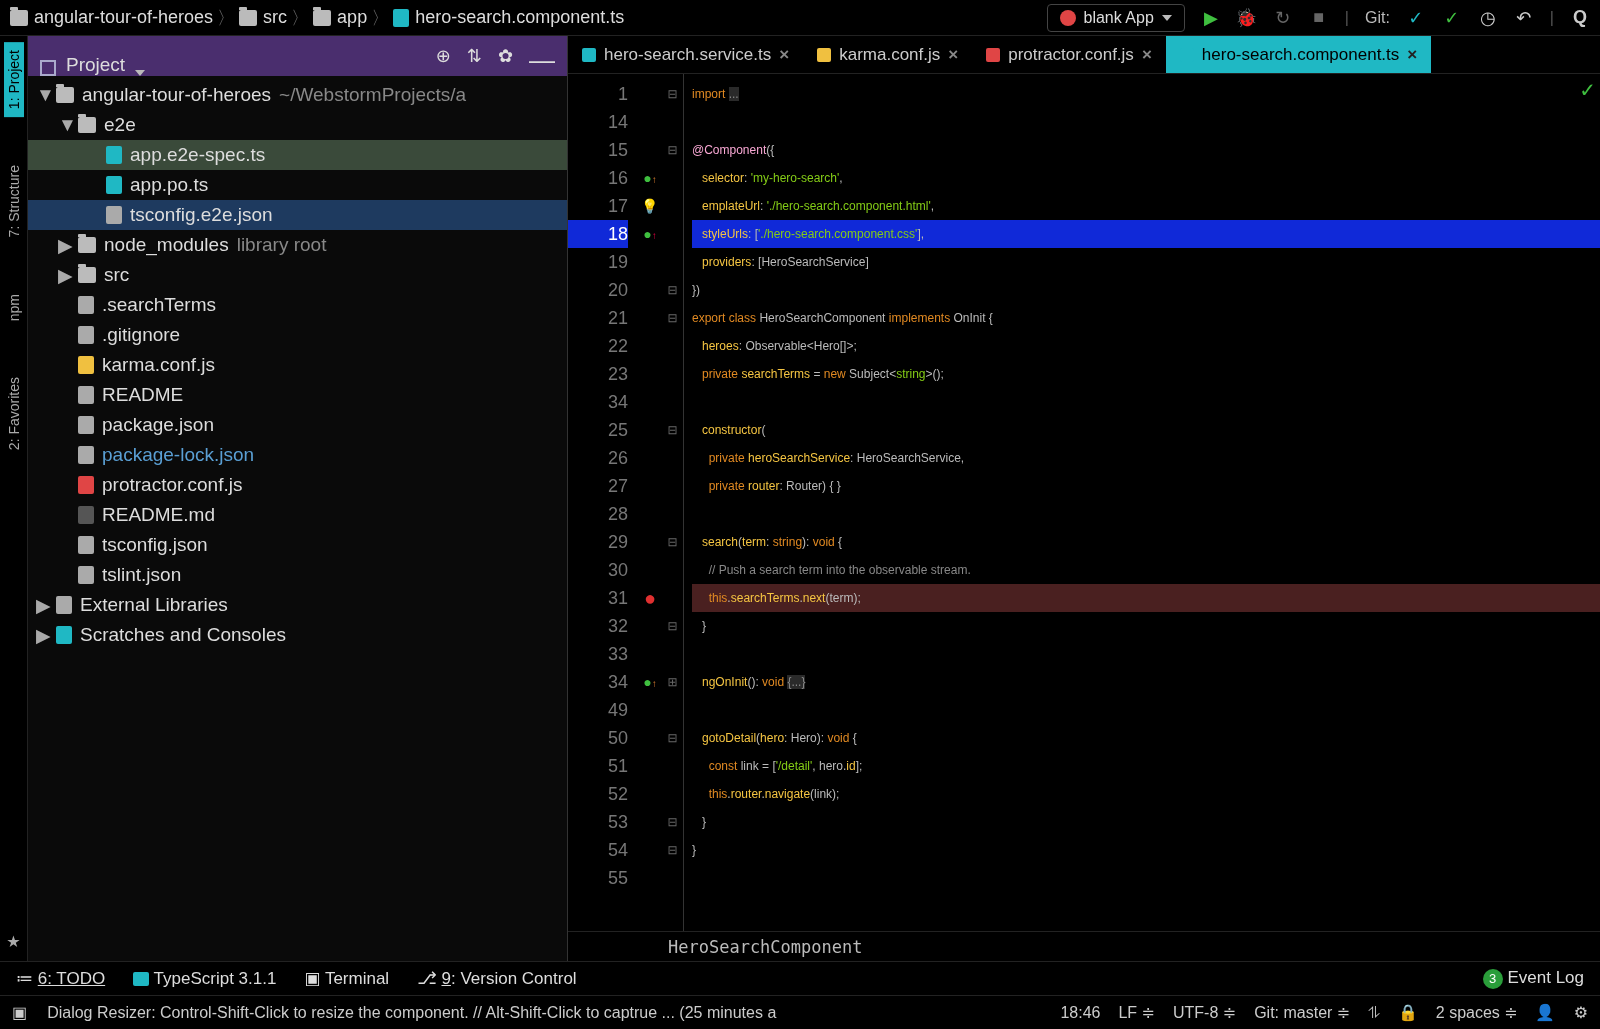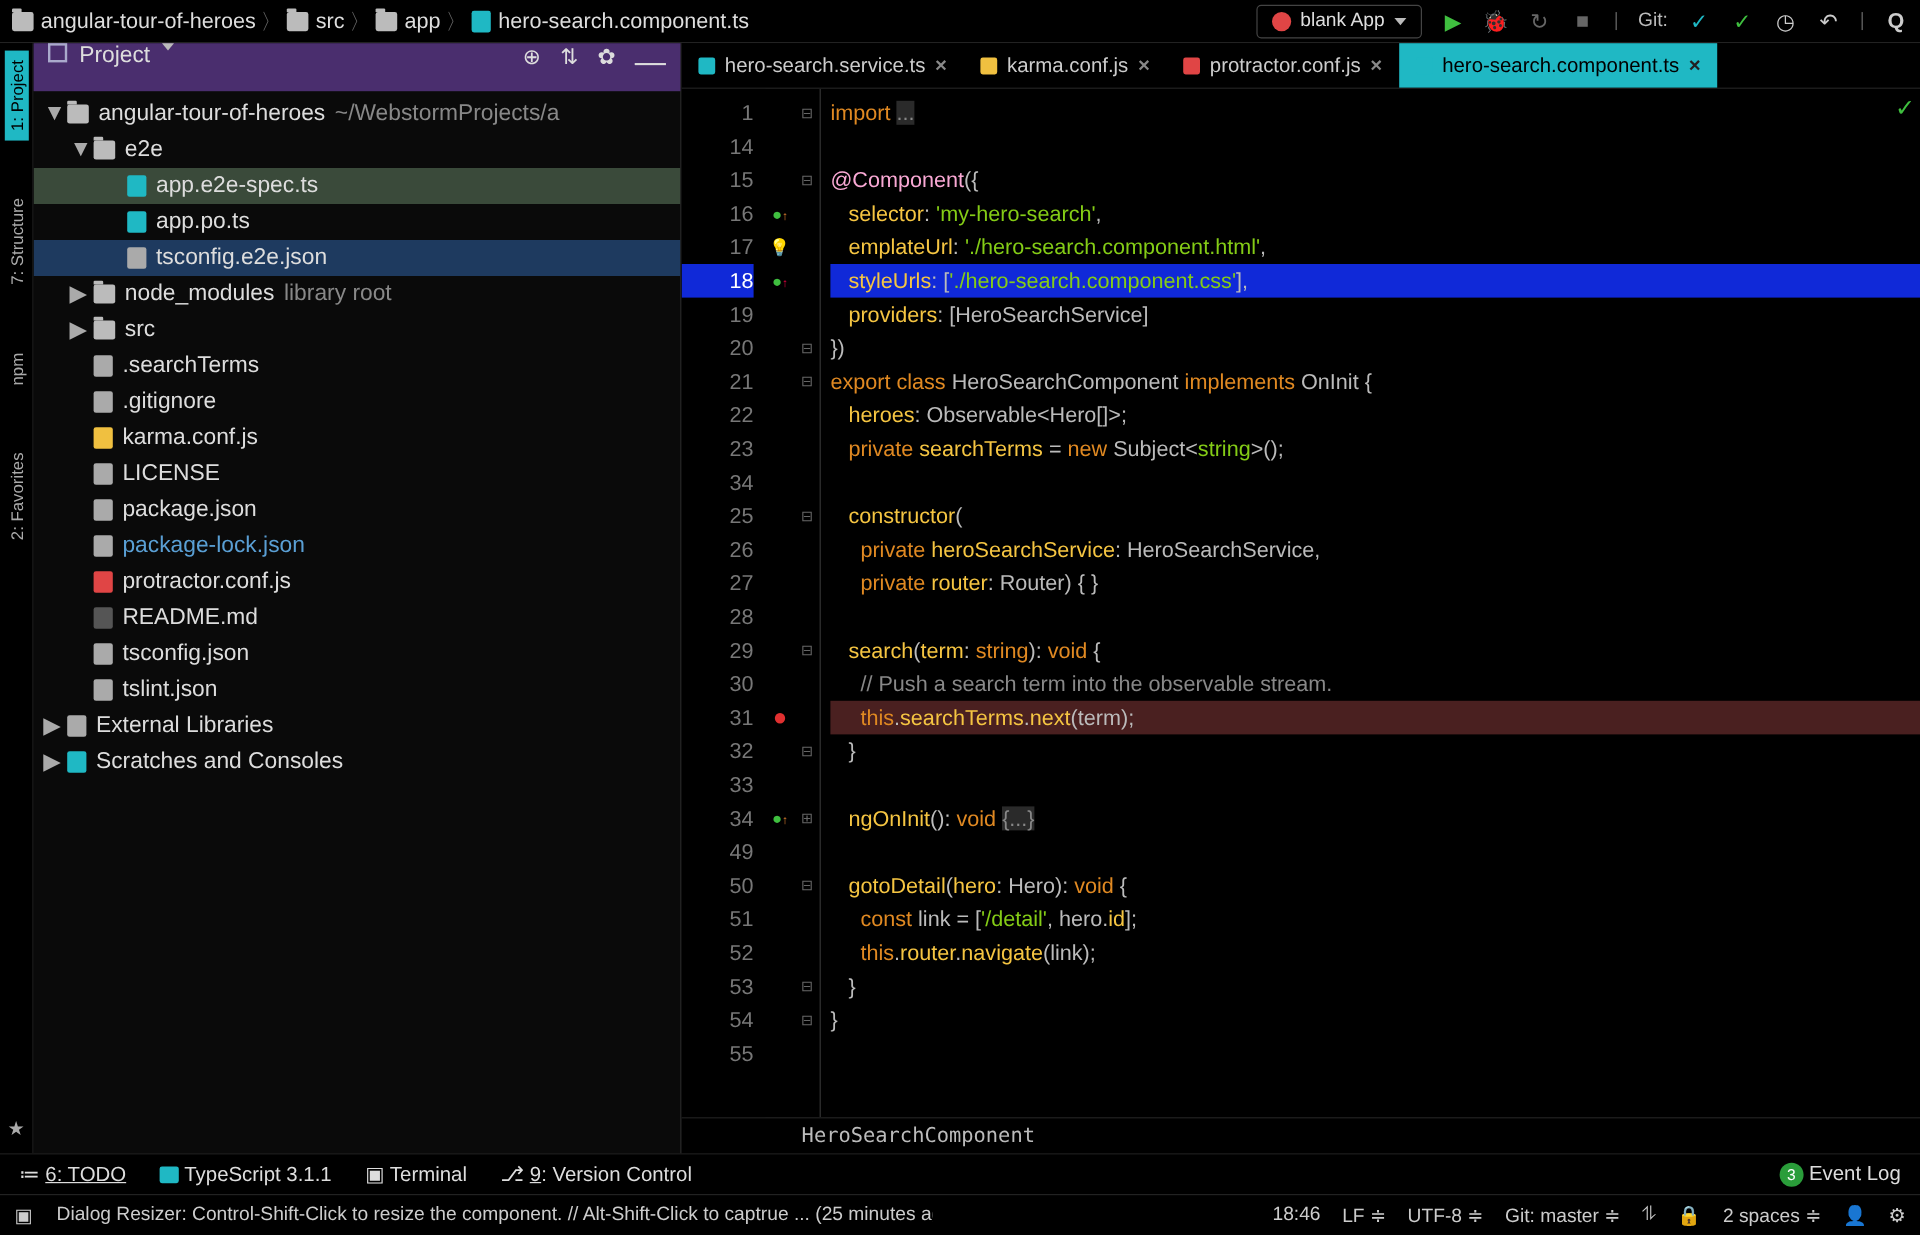--- a/index.html
+++ b/index.html
@@ -16,42 +16,42 @@
 .file-icon.md{background:#555}
 .top-right{margin-left:auto;display:flex;align-items:center;gap:16px}
 .run-config{border:1px solid #444;border-radius:4px;padding:4px 12px;display:flex;align-items:center;gap:8px;color:#ddd}
 .tri-down{width:0;height:0;border-left:5px solid transparent;border-right:5px solid transparent;border-top:6px solid #bbb}
 .toolbar-icon{width:20px;height:20px;display:flex;align-items:center;justify-content:center;cursor:pointer;font-size:18px}
 .middle{display:flex;height:calc(100% - 36px - 34px - 34px)}
 .left-rail{width:28px;background:#000;display:flex;flex-direction:column;align-items:center;padding-top:6px;gap:40px;border-right:1px solid #222}
 .rail-btn{writing-mode:vertical-rl;transform:rotate(180deg);font-size:14px;color:#aaa;cursor:pointer;padding:8px 2px}
 .rail-btn.active{background:#1fb8c4;color:#000}
 .project-panel{width:540px;background:#0a0a0a;display:flex;flex-direction:column;border-right:1px solid #333}
-.panel-header{height:40px;background:#4a2e6e;display:flex;align-items:flex-start;padding:0 12px;gap:10px;color:#ddd}
+.panel-header{height:40px;background:#4a2e6e;display:flex;align-items:flex-end;padding:0 12px;gap:10px;color:#ddd}
 .panel-header-right{margin-left:auto;display:flex;gap:16px;font-size:18px}
 .tree{flex:1;overflow:auto;padding:4px 0;font-size:19px}
 .tree-item{display:flex;align-items:center;gap:8px;padding:2px 0 2px 8px;height:30px;white-space:nowrap}
 .tree-item.selected{background:#3a4a3a}
 .tree-item.sel-blue{background:#1e3a5f}
 .tree-indent-1{padding-left:30px}.tree-indent-2{padding-left:58px}
 .tree-arrow{width:12px;text-align:center;color:#aaa}
 .tree-label{color:#ddd}
 .tree-label.grey{color:#888}
 .tree-label.blue{color:#5a9fd4}
 .editor-area{flex:1;display:flex;flex-direction:column;background:#000}
 .tabs{height:38px;display:flex;align-items:flex-end;border-bottom:1px solid #222}
 .tab{display:flex;align-items:center;gap:8px;padding:0 14px;height:100%;color:#ccc;cursor:pointer;font-size:17px}
 .tab.active{background:#1fb8c4;color:#000}
 .tab .close{color:#888;font-weight:bold}
 .tab.active .close{color:#222}
 .editor-body{flex:1;display:flex;overflow:hidden;position:relative}
 .gutter{width:70px;background:#000;text-align:right;padding:6px 10px 0 0;font-family:'Menlo','Consolas',monospace;font-size:18px;color:#777;line-height:28px}
 .gutter-marks{width:24px;padding-top:6px;line-height:28px;font-size:14px;text-align:center}
 .fold-col{width:22px;padding-top:6px;line-height:28px;font-size:12px;color:#666;text-align:center;border-right:1px solid #333}
-.code{flex:1;padding:6px 0 0 8px;font-family:'Menlo','Consolas',monospace;font-size:18px;line-height:28px;white-space:pre;position:relative}
+.code{flex:1;padding:6px 0 0 8px;font-family:'Menlo','Consolas',monospace;font-size:12px;line-height:28px;white-space:pre;position:relative}
 .code-line{height:28px}
 .hl-blue{background:#1029d8}
 .hl-red{background:#4a2020}
 .kw{color:#e08922}
 .str{color:#84cc16}
 .fn{color:#f5c542}
 .ann{color:#f9a8d4}
 .grey{color:#888}
 .context-bar{height:30px;padding-left:100px;font-family:'Menlo',monospace;font-size:17px;color:#bbb;display:flex;align-items:center;border-top:1px solid #222}
 .bottom-tools{height:34px;display:flex;align-items:center;gap:28px;padding:0 16px;border-top:1px solid #222;font-size:17px;color:#ddd}
@@ -181,21 +181,21 @@
           <span class="tree-label">.gitignore</span>
         </div>
         <div class="tree-item tree-indent-1">
           <span class="tree-arrow"></span>
           <span class="file-icon js"></span>
           <span class="tree-label">karma.conf.js</span>
         </div>
         <div class="tree-item tree-indent-1">
           <span class="tree-arrow"></span>
           <span class="file-icon json"></span>
-          <span class="tree-label">LICENSE</span>
+          <span class="tree-label">README</span>
         </div>
         <div class="tree-item tree-indent-1">
           <span class="tree-arrow"></span>
           <span class="file-icon json"></span>
           <span class="tree-label">package.json</span>
         </div>
         <div class="tree-item tree-indent-1">
           <span class="tree-arrow"></span>
           <span class="file-icon json"></span>
           <span class="tree-label blue">package-lock.json</span>

